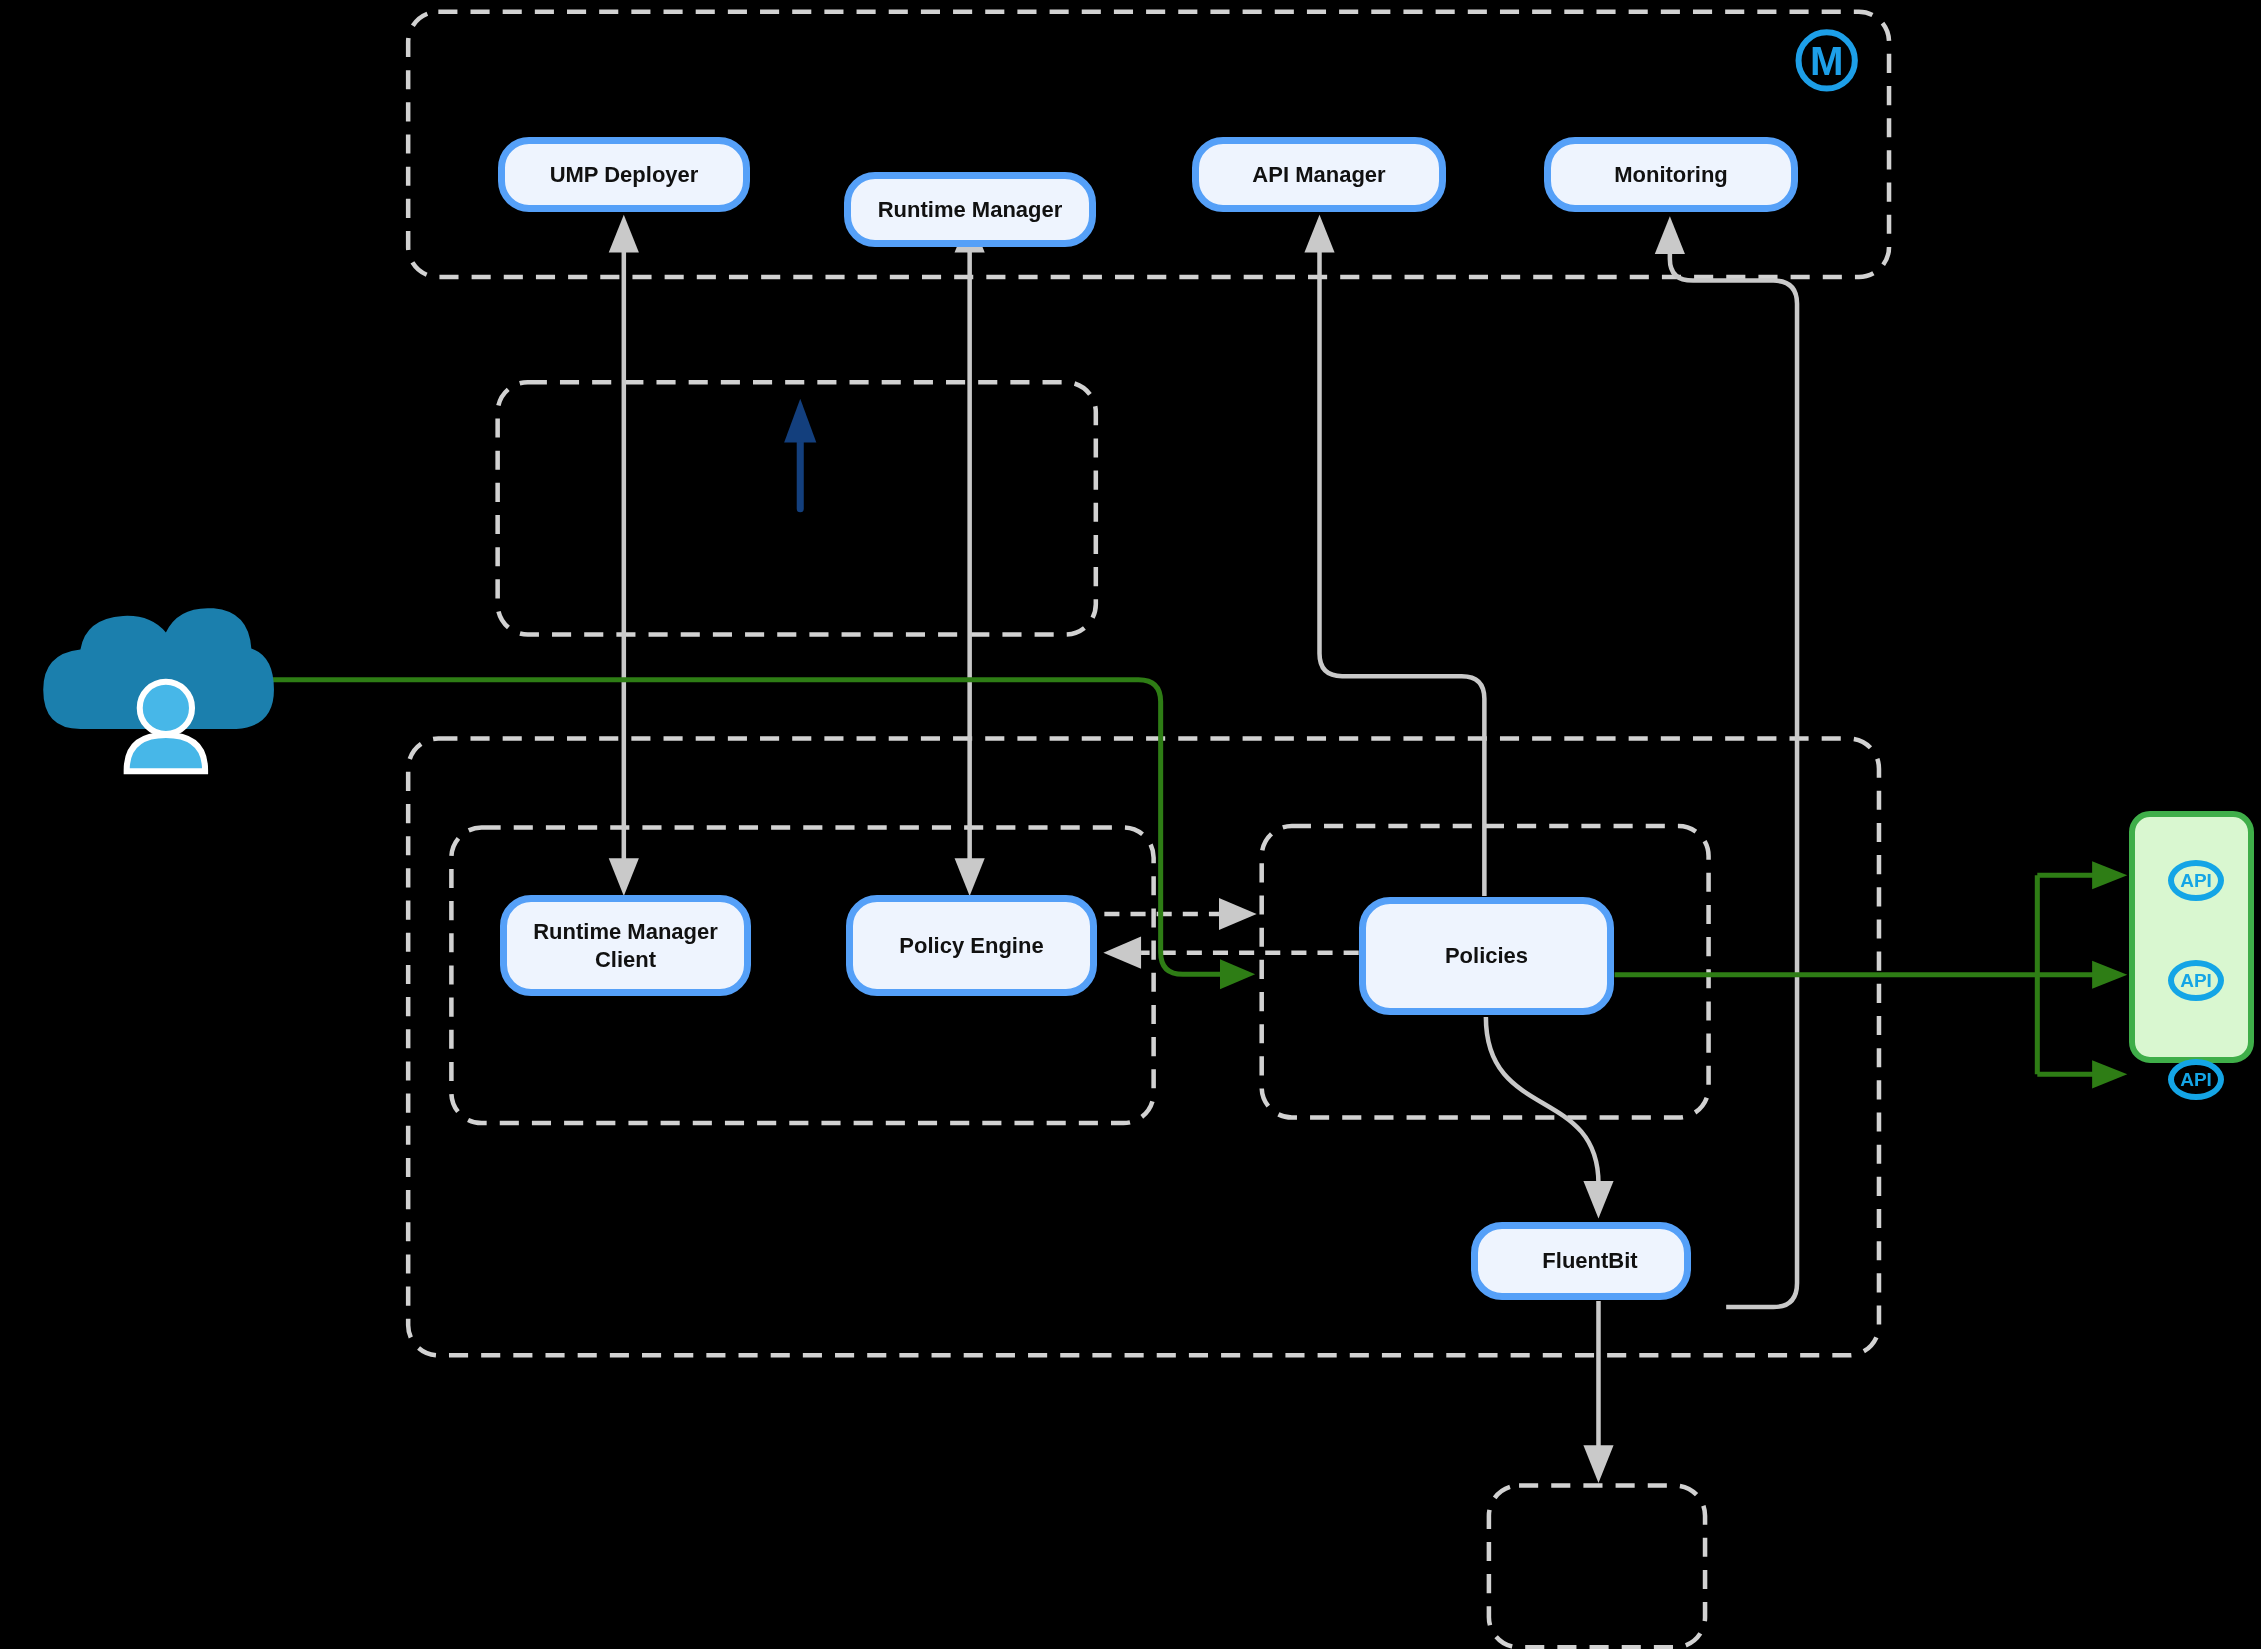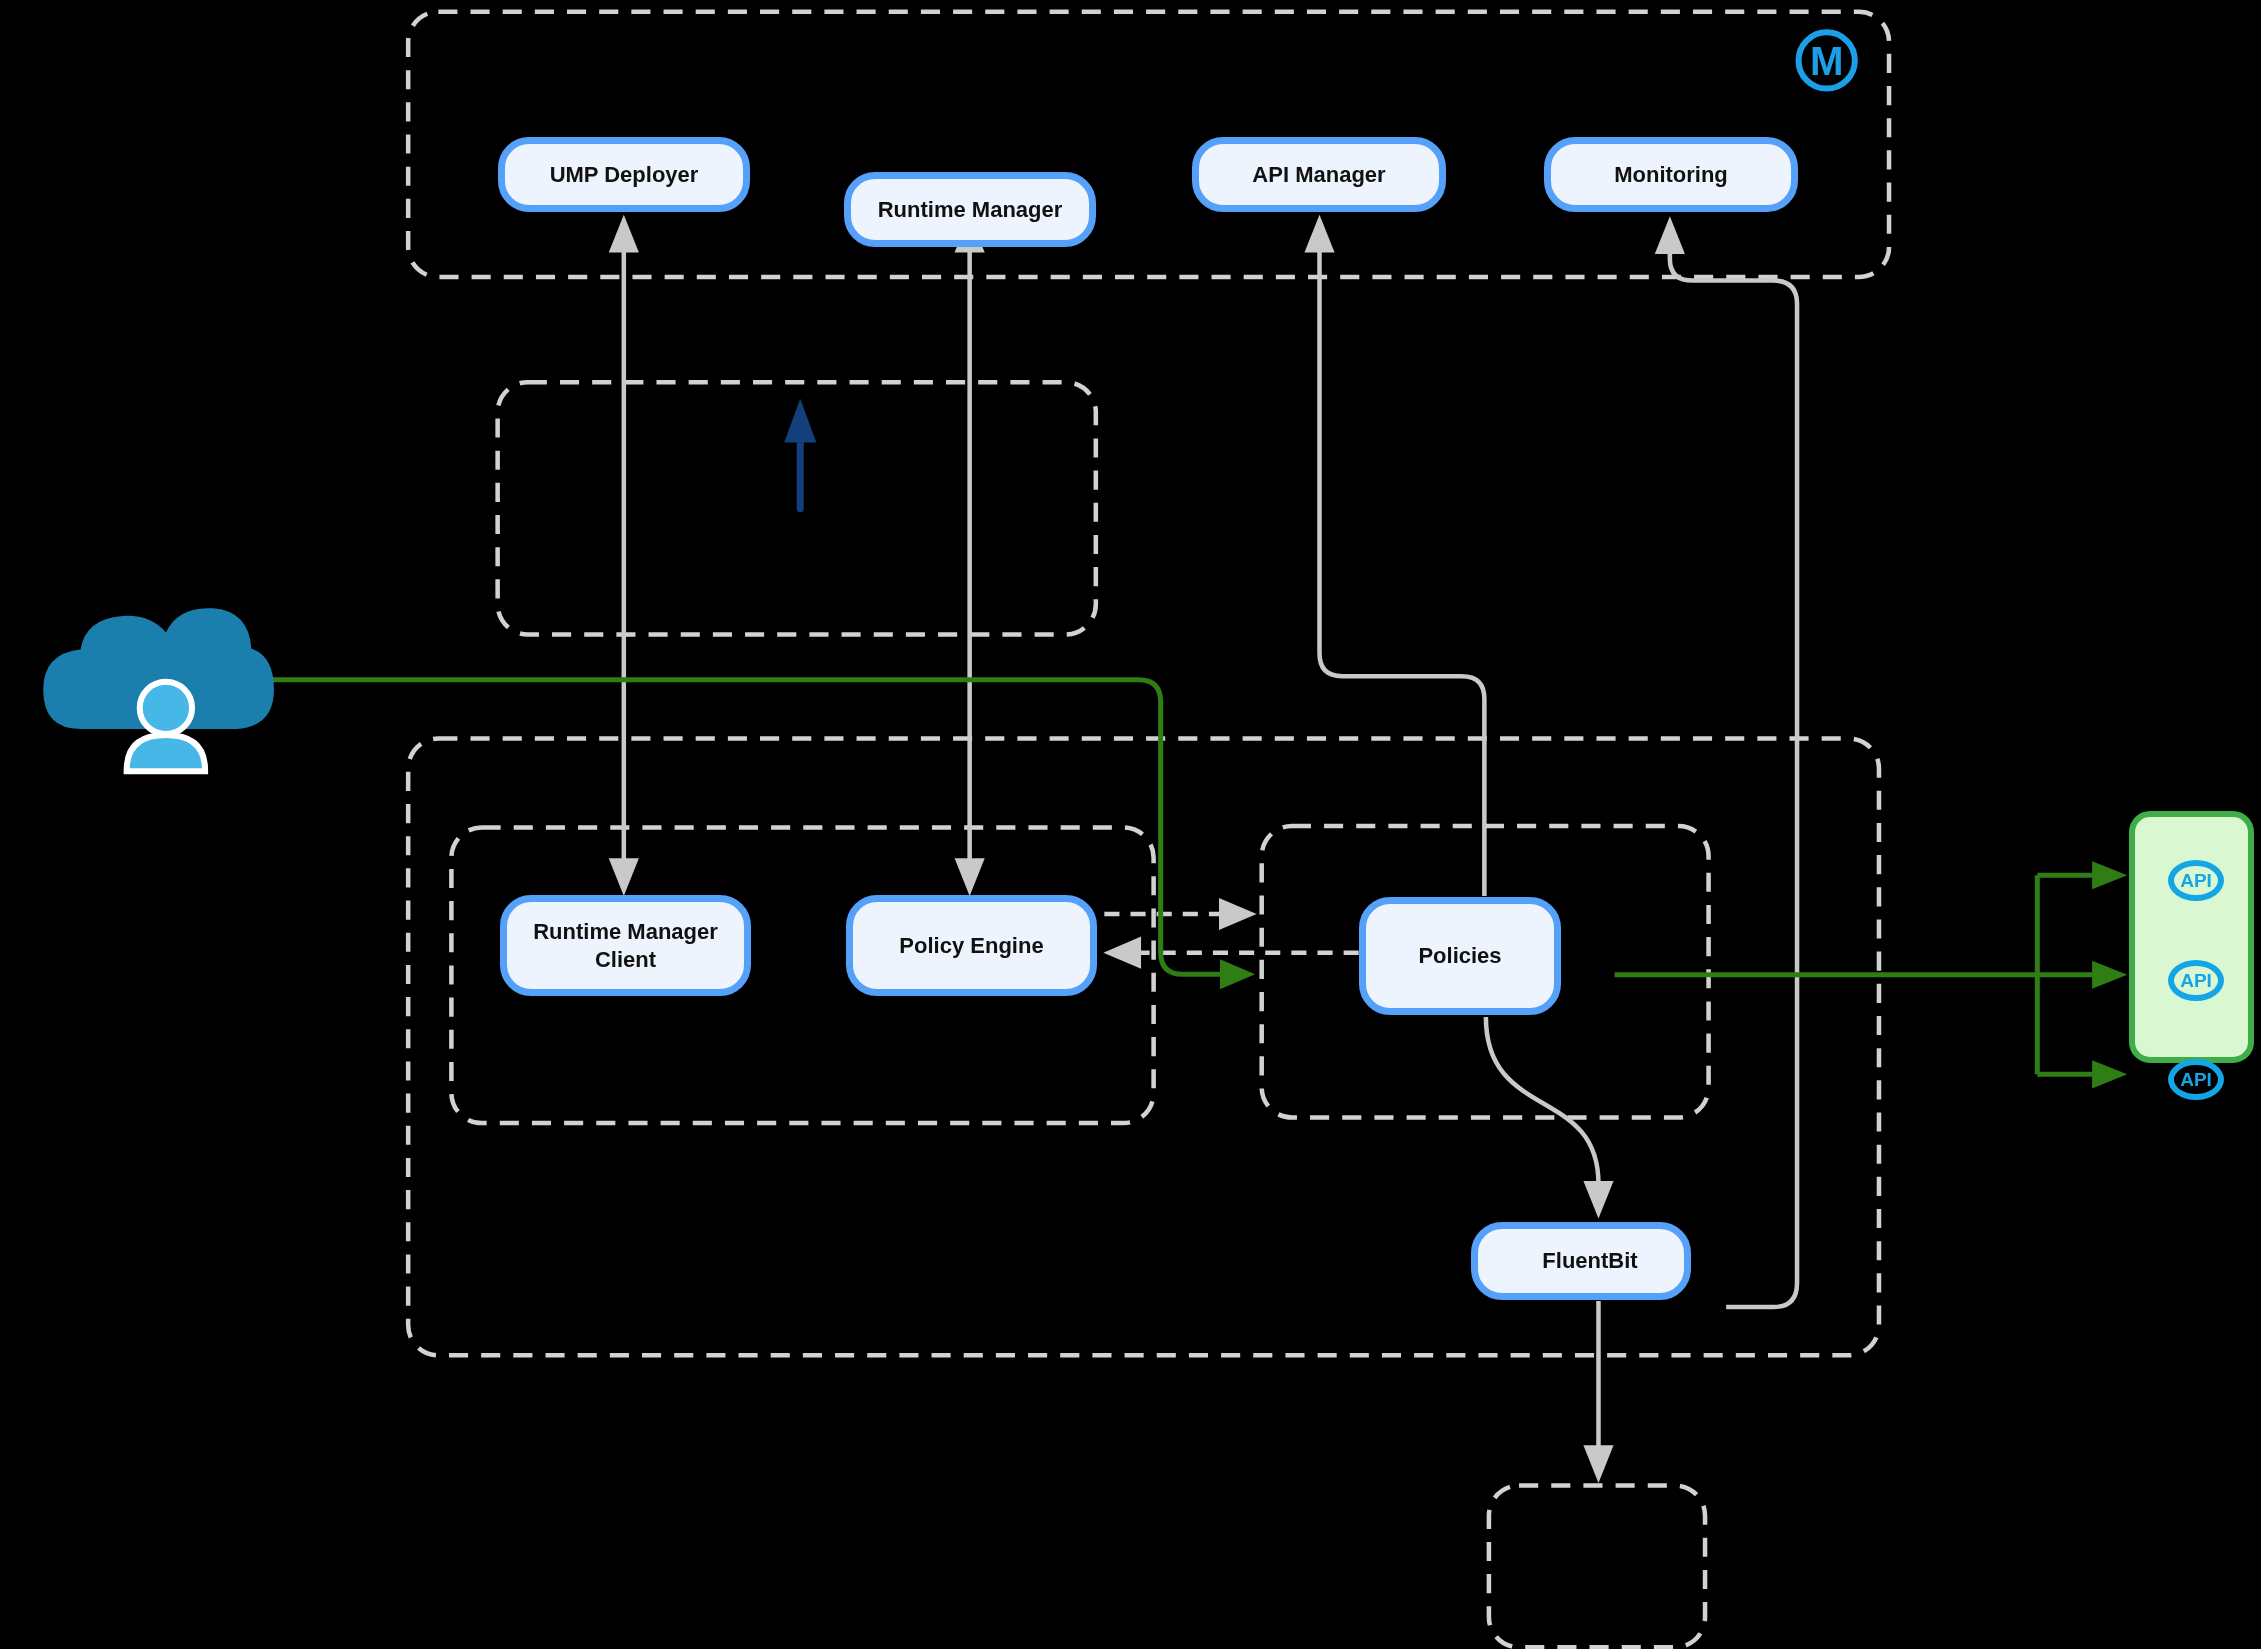--- a/index.html
+++ b/index.html
@@ -118,21 +118,21 @@
   <div class="node" style="left:1544px;top:137px;width:254px;height:75px;">
     <span>Monitoring</span>
   </div>
 
   <div class="node" style="left:500px;top:895px;width:251px;height:101px;">
     <span>Runtime Manager Client</span>
   </div>
   <div class="node" style="left:846px;top:895px;width:251px;height:101px;">
     <span>Policy Engine</span>
   </div>
-  <div class="node" style="left:1359px;top:897px;width:202px;height:118px;">
+  <div class="node" style="left:1359px;top:897px;width:255px;height:118px;">
     <span>Policies</span>
   </div>
   <div class="node" style="left:1471px;top:1222px;width:220px;height:78px;padding-left:27px;">
     <span>FluentBit</span>
   </div>
 
   <div id="api-panel" style="left:2129px;top:811px;width:125px;height:252px;">
     <div class="api-chip" style="left:33px;top:43px;">
       <span>API</span>
     </div>

